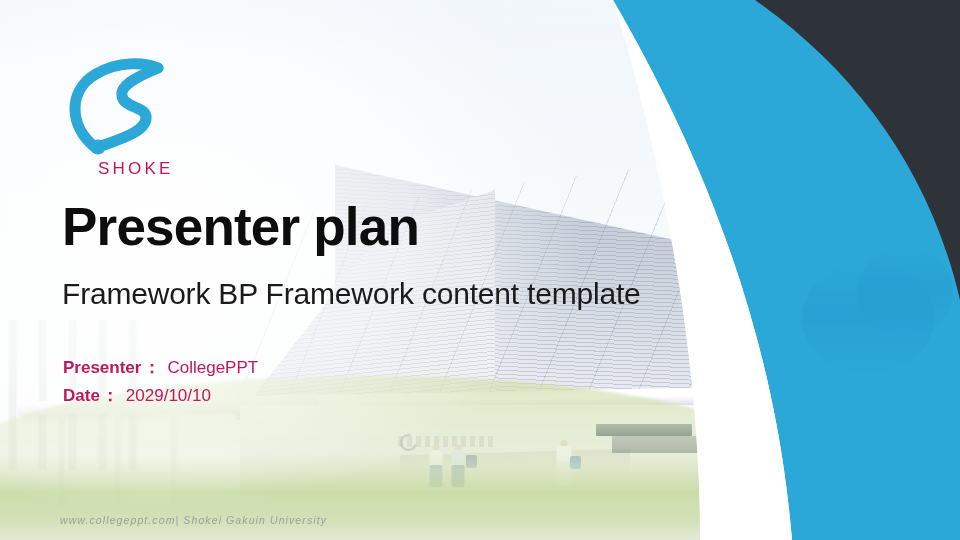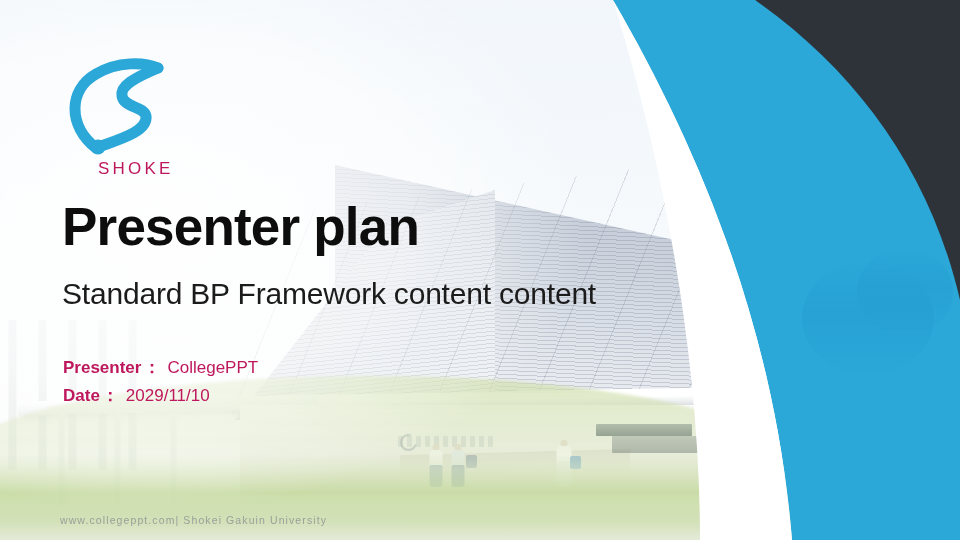--- a/index.html
+++ b/index.html
@@ -300,20 +300,21 @@
   .meta-sep   { font-weight: bold; padding: 0 2px; }
   .meta-value { font-weight: normal; padding-left: 5px; }
 
   .footer {
     position: absolute;
     left: 60px; bottom: 14px;
     font-size: 10.5px;
     letter-spacing: 1.1px;
     color: #9aa09b;
     white-space: nowrap;
+    font-style: italic;
   }
 </style>
 </head>
 <body>
 
 <div id="slide">
 
   <div id="photo-layer">
     <div class="sky"></div>
     <div class="pillars"></div>
@@ -405,26 +406,26 @@
                  C 72 26 58 34 60 44
                  C 62 56 82 54 84 64
                  C 86 78 62 86 42 93"></path>
       </g>
       <circle cx="36" cy="95" r="7.5" fill="#2BA7D8"></circle>
     </svg>
   </div>
   <div class="logo-word">SHOKE</div>
 
   <div class="title">Presenter plan</div>
-  <div class="subtitle">Standard BP Framework content content</div>
+  <div class="subtitle">Framework BP Framework content template</div>
 
   <div class="meta">
     <div class="meta-row">
       <span class="meta-label">Presenter</span><span class="meta-sep">：</span><span class="meta-value">CollegePPT</span>
     </div>
     <div class="meta-row">
-      <span class="meta-label">Date</span><span class="meta-sep">：</span><span class="meta-value">2029/11/10</span>
+      <span class="meta-label">Date</span><span class="meta-sep">：</span><span class="meta-value">2029/10/10</span>
     </div>
   </div>
 
   <div class="footer">www.collegeppt.com| Shokei Gakuin University</div>
 
 </div>
 
 </body></html>

